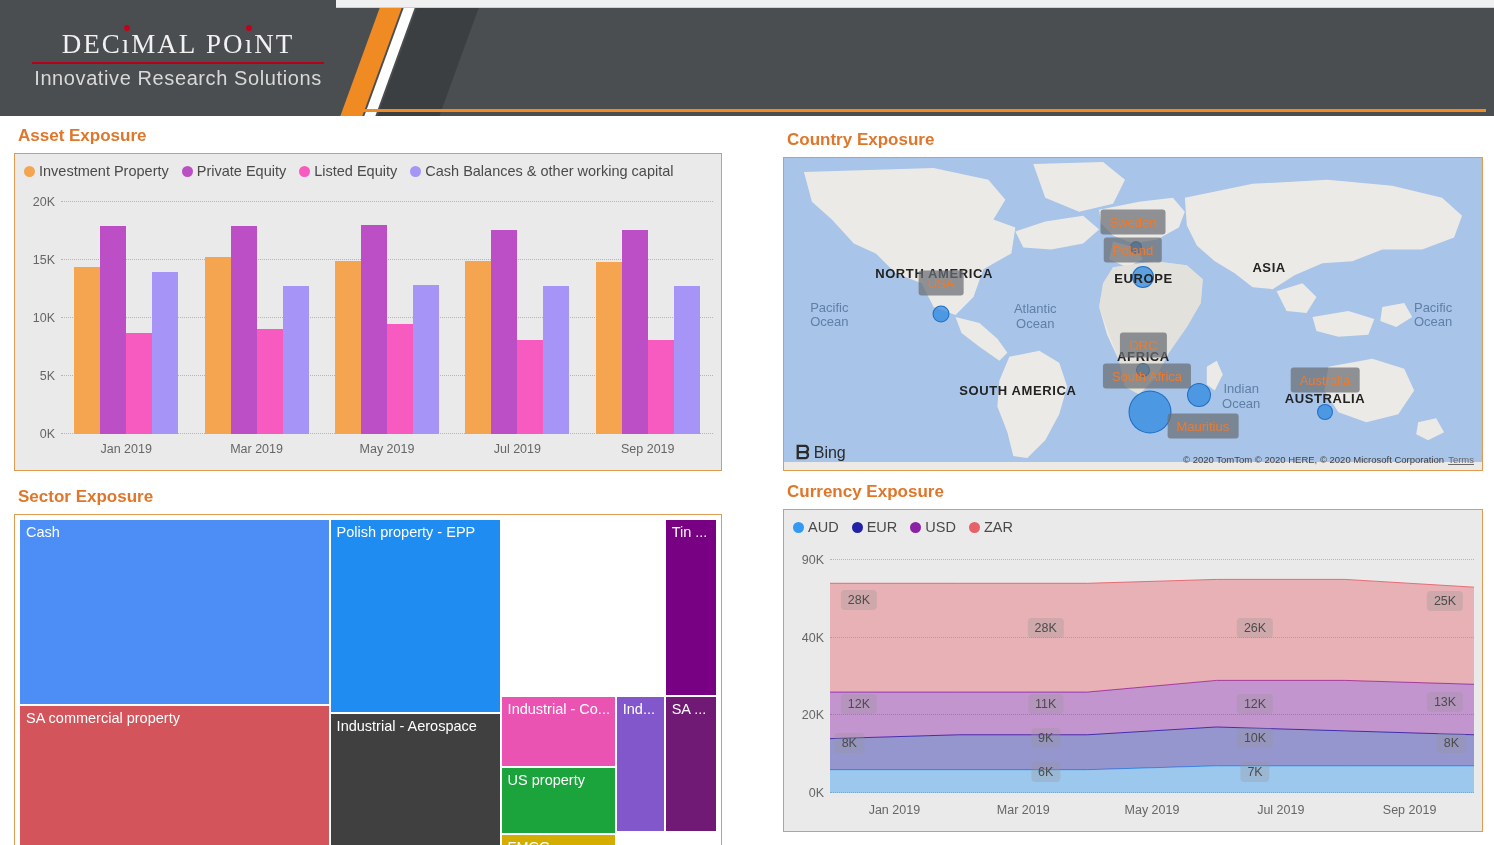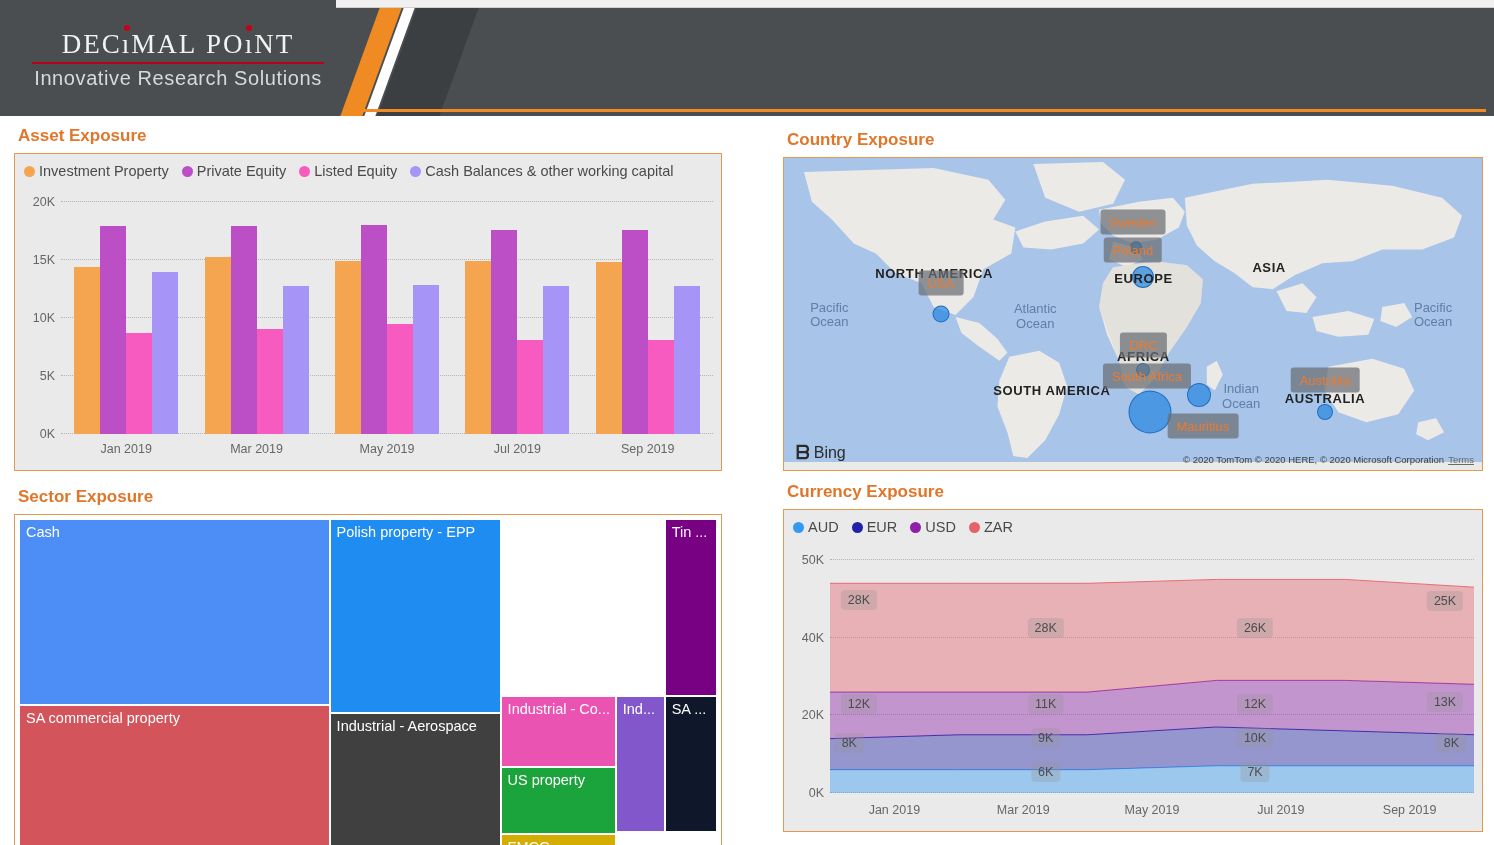--- a/index.html
+++ b/index.html
@@ -297,21 +297,21 @@
         <div class="bubble" style="left: 51.5%; top: 68%; width: 14px; height: 14px;"></div>
         <div class="bubble" style="left: 52.5%; top: 81.5%; width: 43px; height: 43px;"></div>
         <div class="bubble" style="left: 59.5%; top: 76%; width: 24px; height: 24px;"></div>
         <div class="bubble" style="left: 77.5%; top: 81.5%; width: 16px; height: 16px;"></div>
         <div class="bubble" style="left: 51.5%; top: 38%; width: 22px; height: 22px;"></div>
         <div class="map-ocean" style="left: 6.5%; top: 50.5%;">Pacific<br>Ocean</div>
         <div class="map-ocean" style="left: 36%; top: 51%;">Atlantic<br>Ocean</div>
         <div class="map-ocean" style="left: 93%; top: 50.5%;">Pacific<br>Ocean</div>
         <div class="map-ocean" style="left: 65.5%; top: 76.5%;">Indian<br>Ocean</div>
         <div class="map-region" style="left: 21.5%; top: 37%;">NORTH AMERICA</div>
-        <div class="map-region" style="left: 33.5%; top: 74.5%; margin-left: 34px;">SOUTH AMERICA</div>
+        <div class="map-region" style="left: 33.5%; top: 74.5%;">SOUTH AMERICA</div>
         <div class="map-region" style="left: 51.5%; top: 38.5%;">EUROPE</div>
         <div class="map-region" style="left: 51.5%; top: 63.5%;">AFRICA</div>
         <div class="map-region" style="left: 69.5%; top: 35%;">ASIA</div>
         <div class="map-region" style="left: 77.5%; top: 77%;">AUSTRALIA</div>
         <div class="map-chip" style="left: 22.5%; top: 40%;">USA</div>
         <div class="map-chip" style="left: 50%; top: 20.5%;">Sweden</div>
         <div class="map-chip" style="left: 50%; top: 29.5%;">Poland</div>
         <div class="map-chip" style="left: 51.5%; top: 60%;">DRC</div>
         <div class="map-chip" style="left: 52%; top: 70%;">South Africa</div>
         <div class="map-chip" style="left: 60%; top: 86%;">Mauritius</div>
@@ -333,21 +333,21 @@
     <div class="treemap" id="treemap">
         <div class="tile" style="left: 0%; top: 0%; width: 44.5%; height: 48.5%; background: rgb(76, 141, 246);"><span>Cash</span></div>
         <div class="tile" style="left: 0%; top: 48.5%; width: 44.5%; height: 51.5%; background: rgb(211, 84, 90);"><span>SA commercial property</span></div>
         <div class="tile" style="left: 44.5%; top: 0%; width: 24.5%; height: 50.5%; background: rgb(30, 140, 240);"><span>Polish property - EPP</span></div>
         <div class="tile" style="left: 44.5%; top: 50.5%; width: 24.5%; height: 49.5%; background: #404040;"><span>Industrial - Aerospace</span></div>
         <div class="tile" style="left: 92.5%; top: 0%; width: 7.5%; height: 46%; background: rgb(120, 0, 130);"><span>Tin ...</span></div>
         <div class="tile" style="left: 69%; top: 46%; width: 16.5%; height: 18.5%; background: rgb(234, 83, 177);"><span>Industrial - Co...</span></div>
         <div class="tile" style="left: 69%; top: 64.5%; width: 16.5%; height: 17.5%; background: rgb(27, 163, 60);"><span>US property</span></div>
         <div class="tile" style="left: 69%; top: 82%; width: 16.5%; height: 18%; background: rgb(212, 173, 0);"><span>FMCG</span></div>
         <div class="tile" style="left: 85.5%; top: 46%; width: 7%; height: 35.5%; background: rgb(130, 87, 203);"><span>Ind...</span></div>
-        <div class="tile" style="left: 92.5%; top: 46%; width: 7.5%; height: 35.5%; background: #0f172a;"><span>SA ...</span></div>
+        <div class="tile" style="left: 92.5%; top: 46%; width: 7.5%; height: 35.5%; background: #701a75;"><span>SA ...</span></div>
       </div>
   </div>
 
   <div class="sect-title" style="left:787px; top:482px;">Currency Exposure</div>
 
   <div class="card" id="currency-card">
     <div class="legend-row" id="currency-legend">
         <div class="legend-item">
           <span class="legend-dot" style="background: rgb(51, 153, 243);"></span>
           <span>AUD</span>
@@ -369,21 +369,21 @@
         <div class="gridline" style="bottom: 0%;">
           <div class="ax-y-label" style="bottom: 0%; top: auto; transform: translateY(50%);">0K</div>
         </div>
         <div class="gridline" style="bottom: 33.3333%;">
           <div class="ax-y-label" style="bottom: 33.3333%; top: auto; transform: translateY(50%);">20K</div>
         </div>
         <div class="gridline" style="bottom: 66.6667%;">
           <div class="ax-y-label" style="bottom: 66.6667%; top: auto; transform: translateY(50%);">40K</div>
         </div>
         <div class="gridline" style="bottom: 100%;">
-          <div class="ax-y-label" style="bottom: 100%; top: auto; transform: translateY(50%);">50K</div>
+          <div class="ax-y-label" style="bottom: 100%; top: auto; transform: translateY(50%);">90K</div>
         </div>
         <svg viewBox="0 0 100 100" preserveAspectRatio="none" style="position: absolute; left: 0px; top: 0px; width: 100%; height: 100%;">
           <path d="M 0 90 L 20 90 L 40 90 L 60 88.33333333333333 L 80 88.33333333333333 L 100 88.33333333333333 L 100 100 L 80 100 L 60 100 L 40 100 L 20 100 L 0 100 Z" fill="#3399F3" fill-opacity="0.42"></path>
           <path d="M 0 90 L 20 90 L 40 90 L 60 88.33333333333333 L 80 88.33333333333333 L 100 88.33333333333333" fill="none" stroke="#3399F3" stroke-width="0.9" vector-effect="non-scaling-stroke"></path>
           <path d="M 0 76.66666666666667 L 20 75 L 40 75 L 60 71.66666666666667 L 80 73.33333333333333 L 100 75 L 100 88.33333333333333 L 80 88.33333333333333 L 60 88.33333333333333 L 40 90 L 20 90 L 0 90 Z" fill="#2222A8" fill-opacity="0.42"></path>
           <path d="M 0 76.66666666666667 L 20 75 L 40 75 L 60 71.66666666666667 L 80 73.33333333333333 L 100 75" fill="none" stroke="#2222A8" stroke-width="0.9" vector-effect="non-scaling-stroke"></path>
           <path d="M 0 56.666666666666664 L 20 56.666666666666664 L 40 56.666666666666664 L 60 51.666666666666664 L 80 51.666666666666664 L 100 53.333333333333336 L 100 75 L 80 73.33333333333333 L 60 71.66666666666667 L 40 75 L 20 75 L 0 76.66666666666667 Z" fill="#8D1FA8" fill-opacity="0.42"></path>
           <path d="M 0 56.666666666666664 L 20 56.666666666666664 L 40 56.666666666666664 L 60 51.666666666666664 L 80 51.666666666666664 L 100 53.333333333333336" fill="none" stroke="#8D1FA8" stroke-width="0.9" vector-effect="non-scaling-stroke"></path>
           <path d="M 0 10 L 20 10 L 40 10 L 60 8.333333333333343 L 80 8.333333333333343 L 100 11.666666666666671 L 100 53.333333333333336 L 80 51.666666666666664 L 60 51.666666666666664 L 40 56.666666666666664 L 20 56.666666666666664 L 0 56.666666666666664 Z" fill="#E5626B" fill-opacity="0.42"></path>
           <path d="M 0 10 L 20 10 L 40 10 L 60 8.333333333333343 L 80 8.333333333333343 L 100 11.666666666666671" fill="none" stroke="#E5626B" stroke-width="0.9" vector-effect="non-scaling-stroke"></path>

